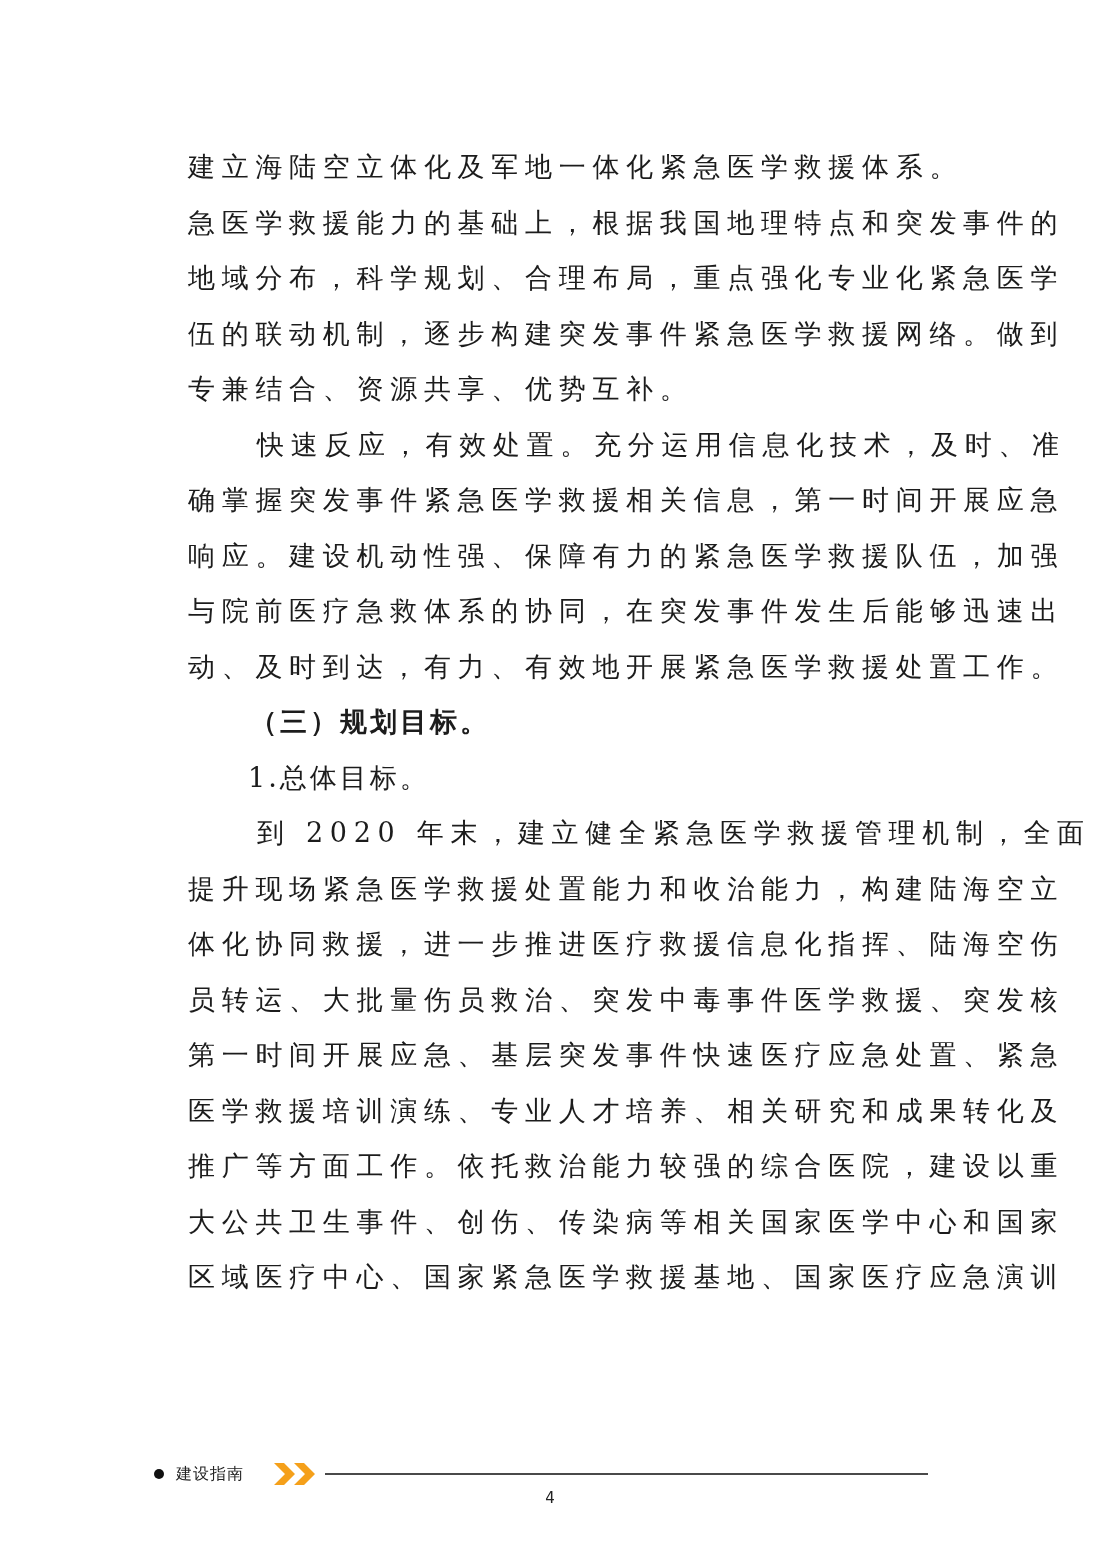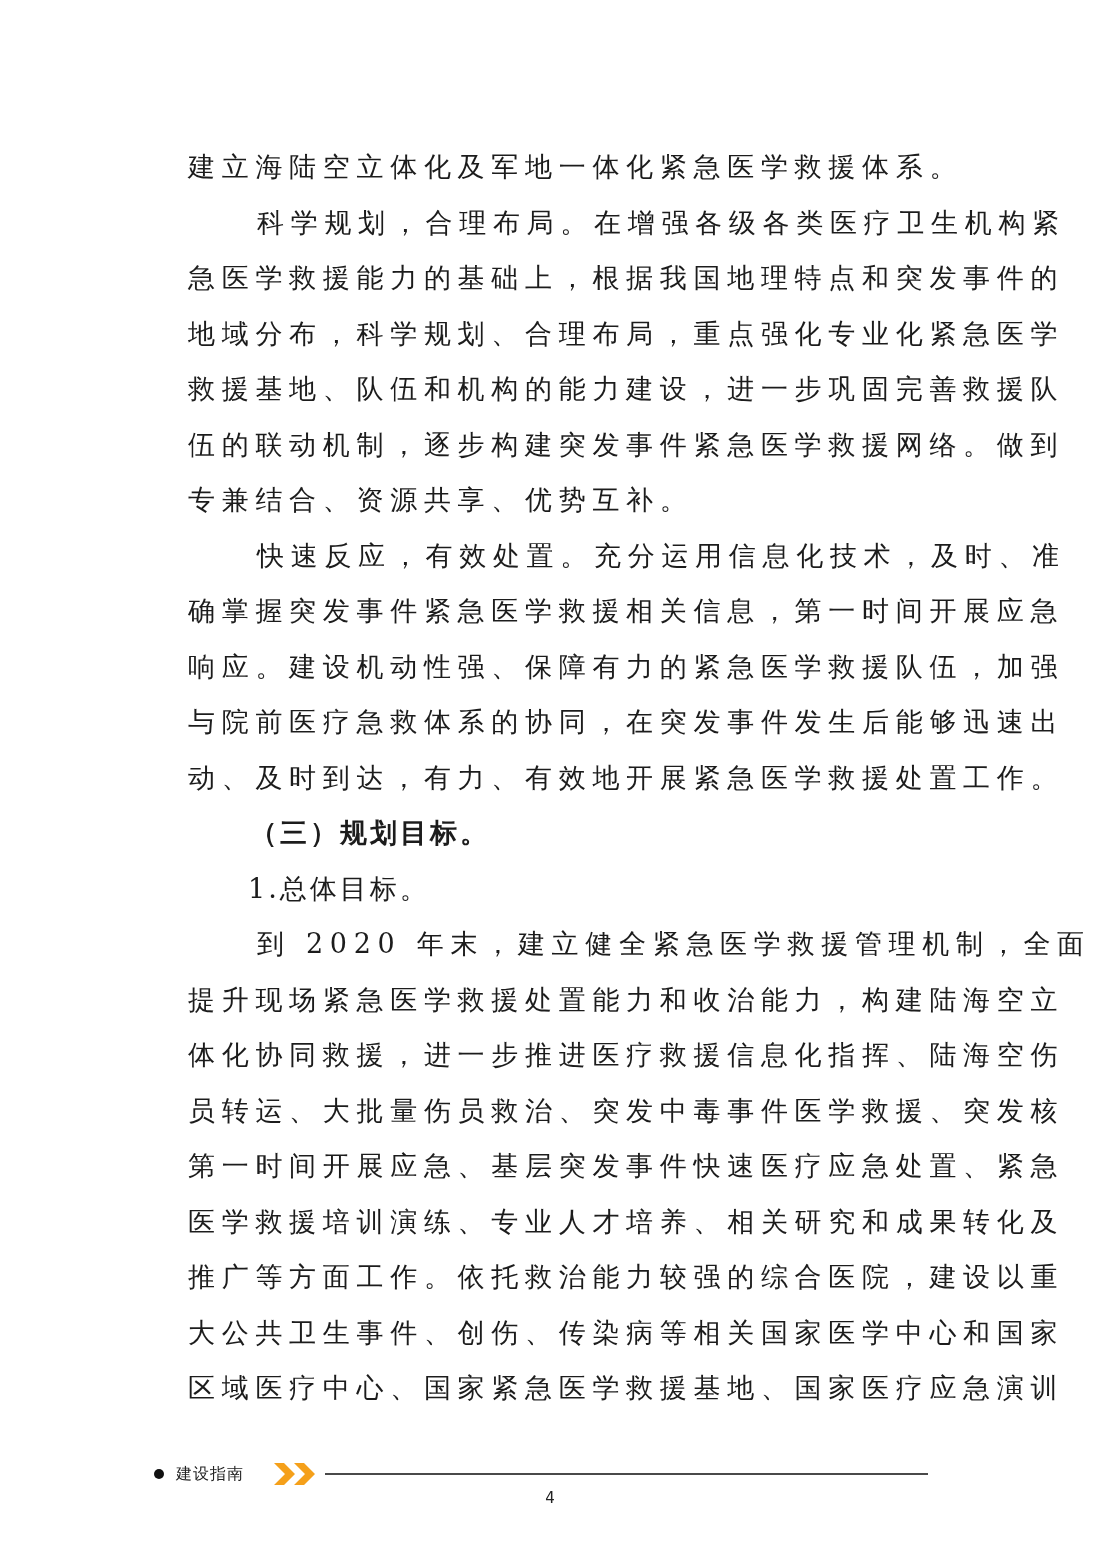--- a/index.html
+++ b/index.html
@@ -103,24 +103,22 @@
       color: #222222;
     }
   </style>
 </head>
 <body>
 
 <div class="page">
 
   <div class="body-text">
     <span class="line">建立海陆空立体化及军地一体化紧急医学救援体系。</span>
-    <span class="line indent">科学规划，合理布局。在增强各级各类医疗卫生机构紧</span>
     <span class="line">急医学救援能力的基础上，根据我国地理特点和突发事件的</span>
     <span class="line">地域分布，科学规划、合理布局，重点强化专业化紧急医学</span>
-    <span class="line">救援基地、队伍和机构的能力建设，进一步巩固完善救援队</span>
     <span class="line">伍的联动机制，逐步构建突发事件紧急医学救援网络。做到</span>
     <span class="line">专兼结合、资源共享、优势互补。</span>
     <span class="line indent">快速反应，有效处置。充分运用信息化技术，及时、准</span>
     <span class="line">确掌握突发事件紧急医学救援相关信息，第一时间开展应急</span>
     <span class="line">响应。建设机动性强、保障有力的紧急医学救援队伍，加强</span>
     <span class="line">与院前医疗急救体系的协同，在突发事件发生后能够迅速出</span>
     <span class="line">动、及时到达，有力、有效地开展紧急医学救援处置工作。</span>
     <span class="line heading">（三）规划目标。</span>
     <span class="line subheading">1.总体目标。</span>
     <span class="line indent">到 2020 年末，建立健全紧急医学救援管理机制，全面</span>

